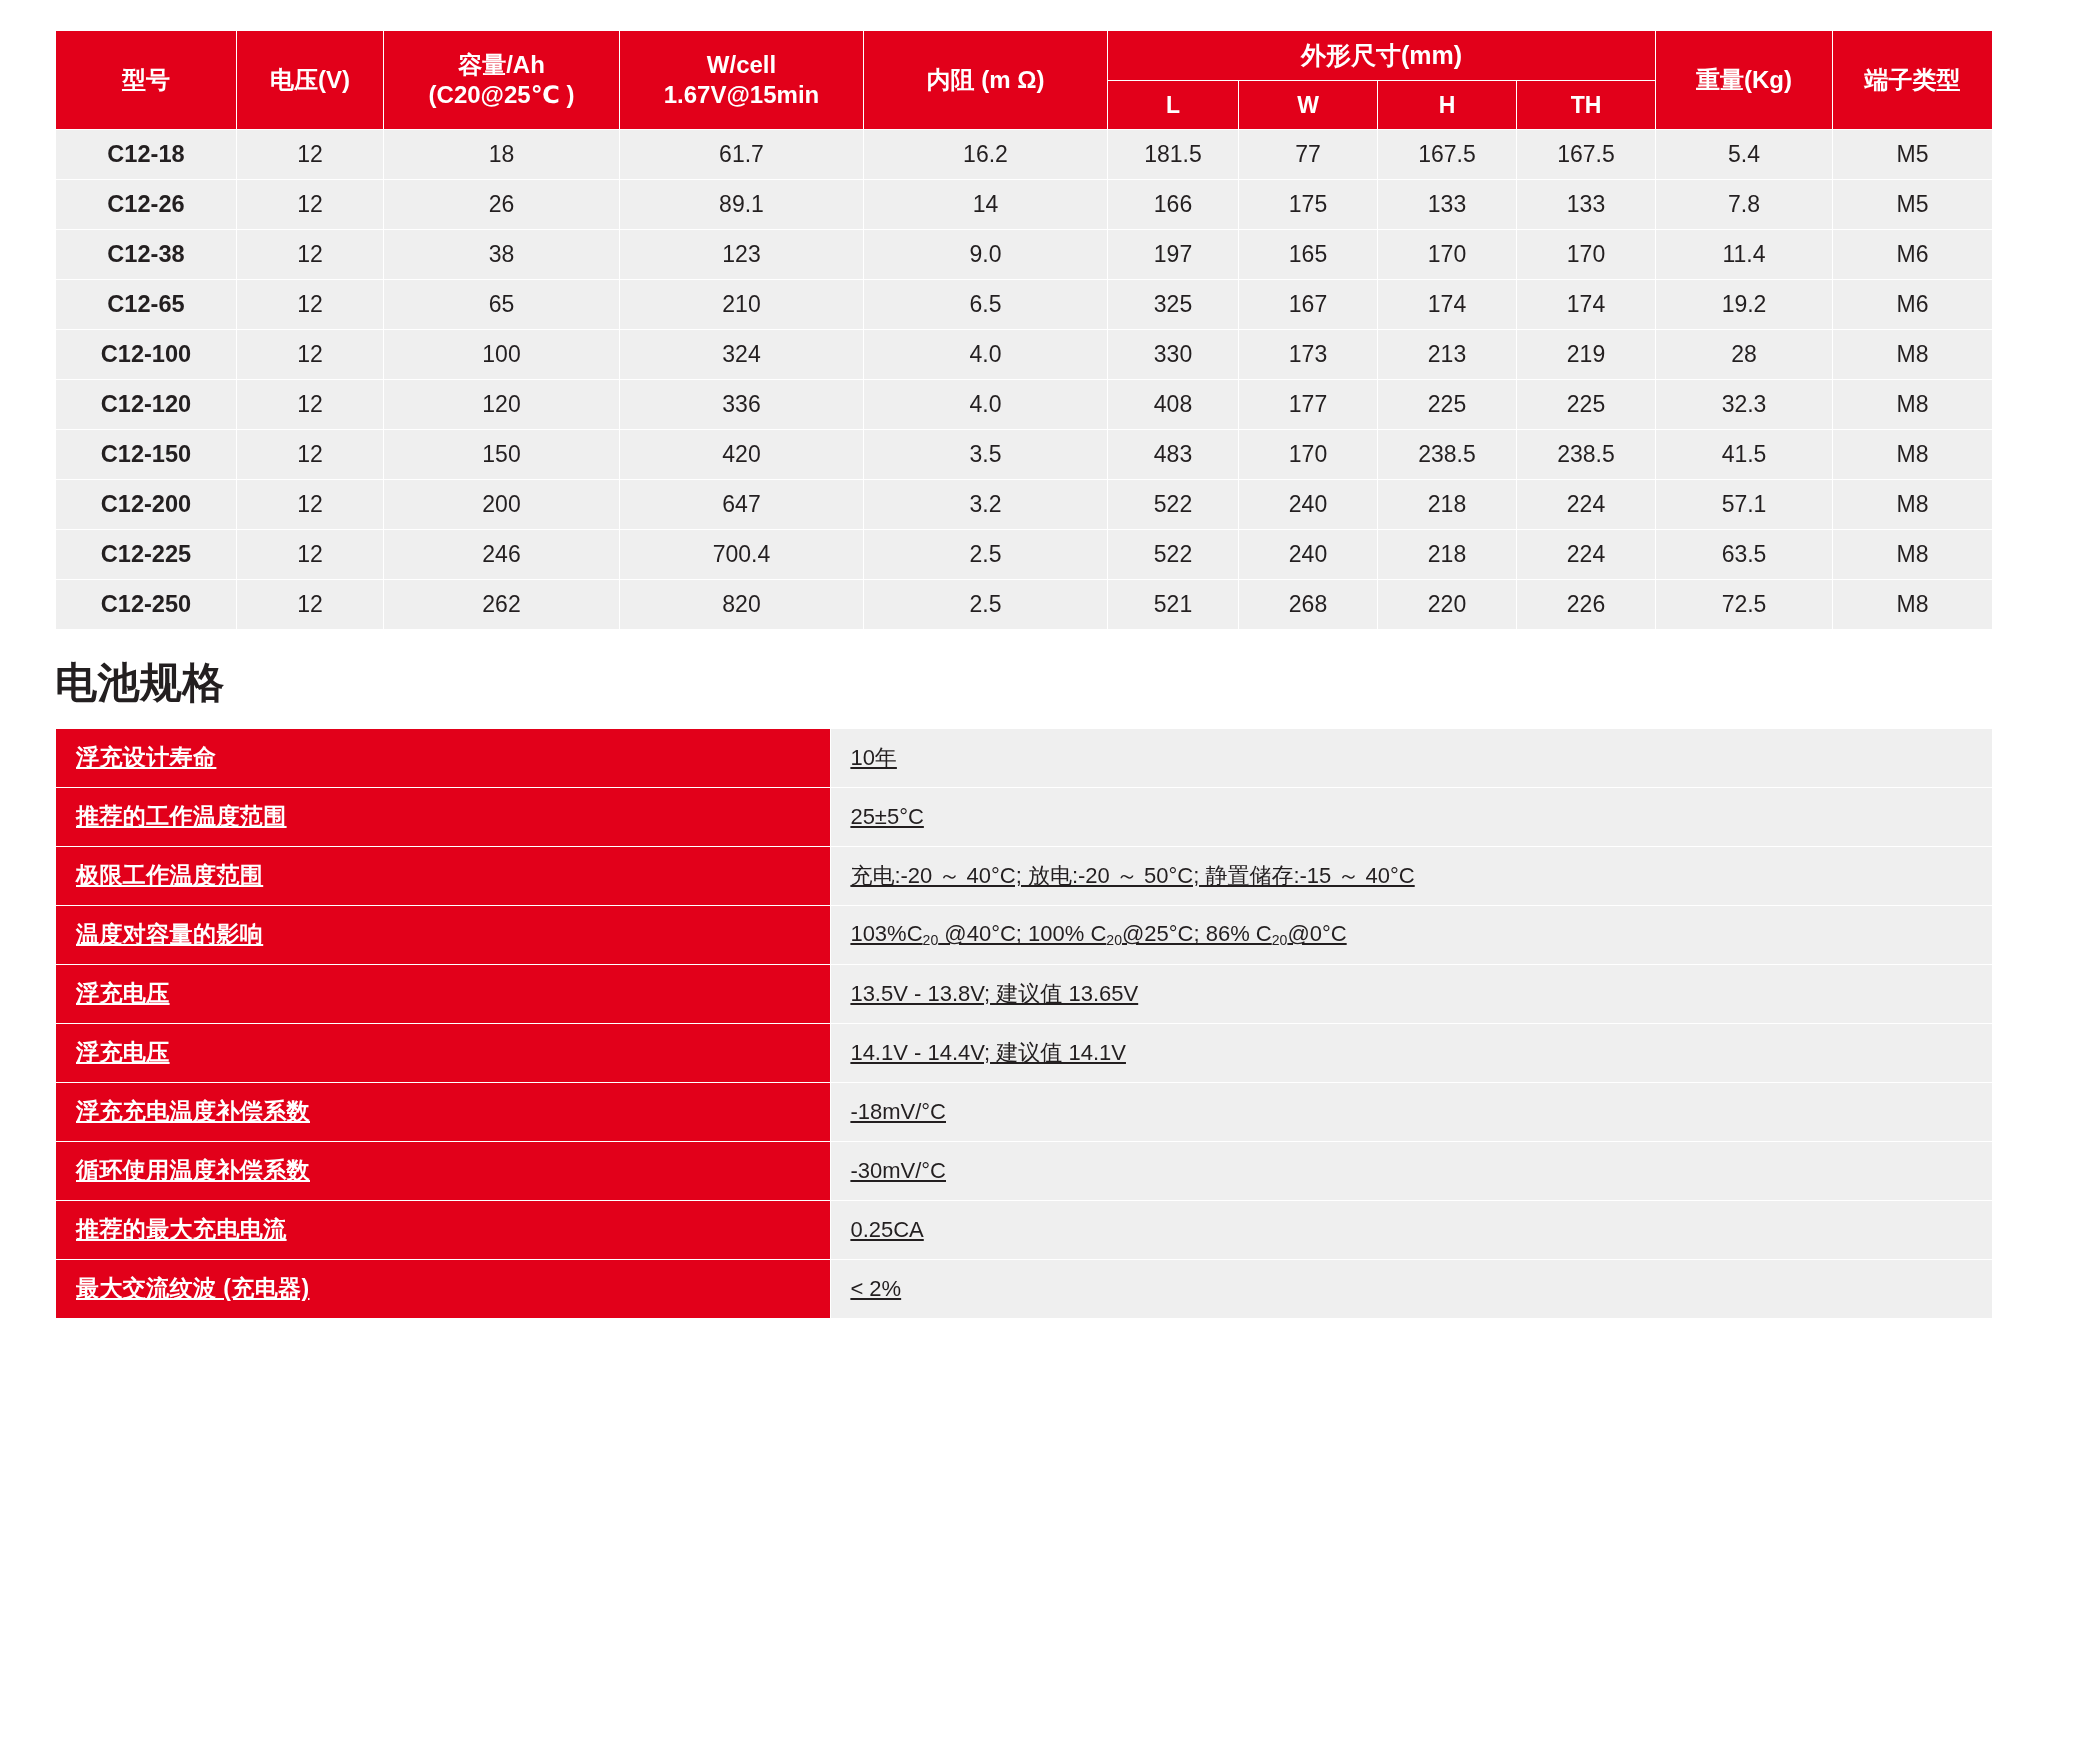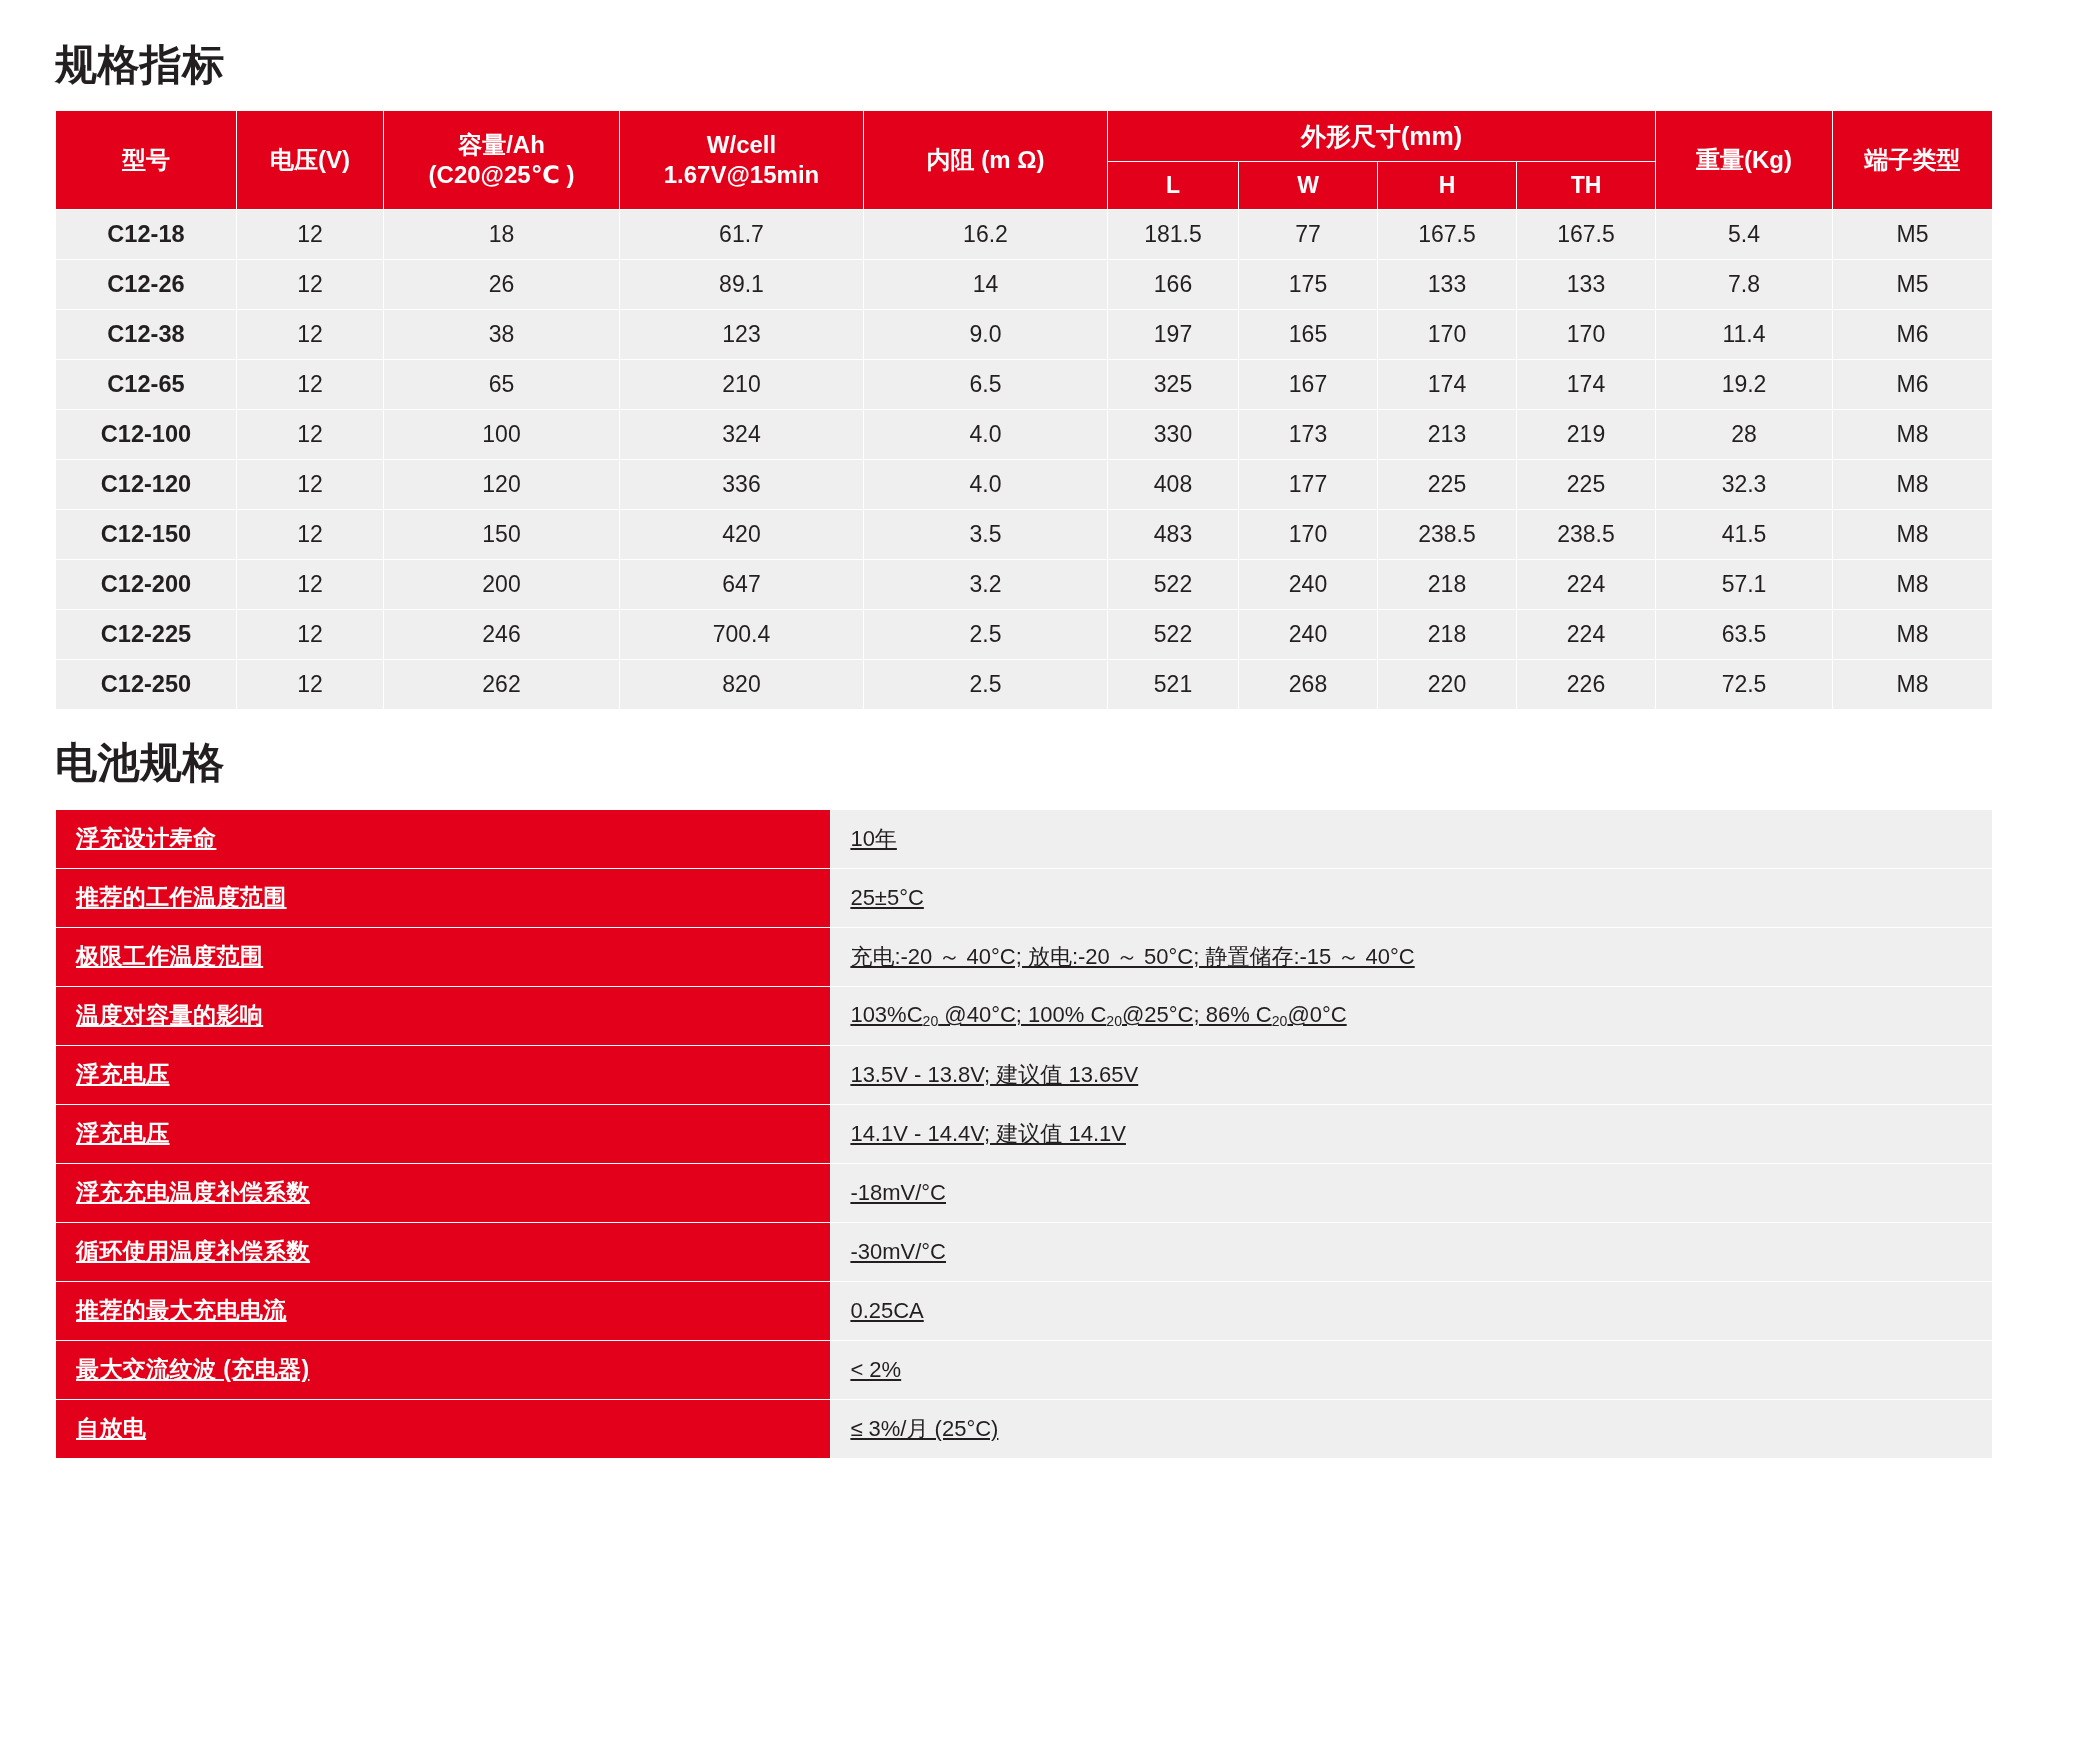--- a/index.html
+++ b/index.html
@@ -111,21 +111,20 @@
   sub {
     font-size: 0.64em;
     vertical-align: -0.28em;
   }
 </style>
 </head>
 <body>
 
 <div class="page">
 
-  <h2 class="section-title">规格指标</h2>
 
   <table class="spec">
     <colgroup>
       <col class="c-model">
         <col class="c-volt">
         <col class="c-cap">
         <col class="c-wcell">
         <col class="c-ir">
       <col class="c-l">
         <col class="c-w">
@@ -329,21 +328,17 @@
           <td class="value">-30mV/°C</td>
         </tr>
         <tr>
           <td class="label">推荐的最大充电电流</td>
           <td class="value">0.25CA</td>
         </tr>
         <tr>
           <td class="label">最大交流纹波 (充电器)</td>
           <td class="value">&lt; 2%</td>
         </tr>
-        <tr>
-          <td class="label">自放电</td>
-          <td class="value">≤ 3%/月 (25°C)</td>
-        </tr>
       </tbody>
   </table>
 
 </div>
 
 
 </body></html>

